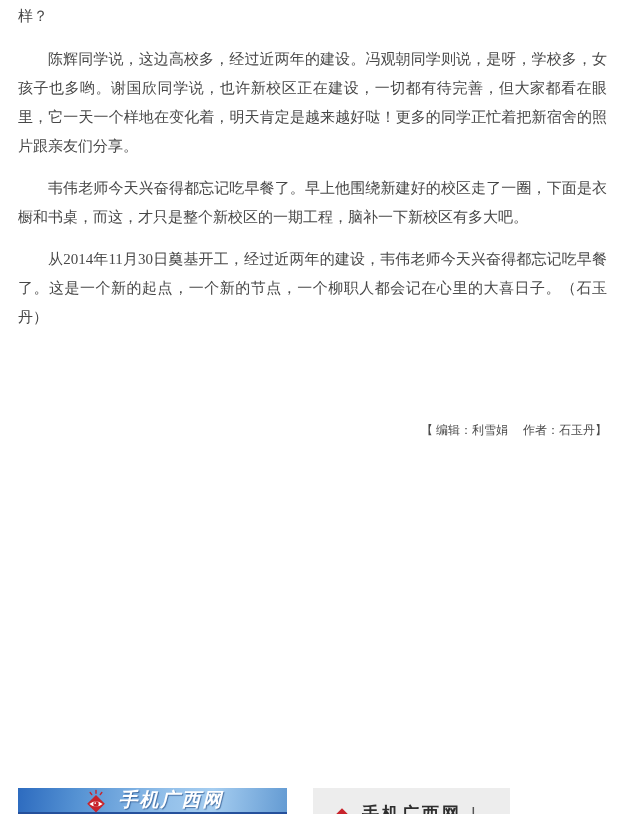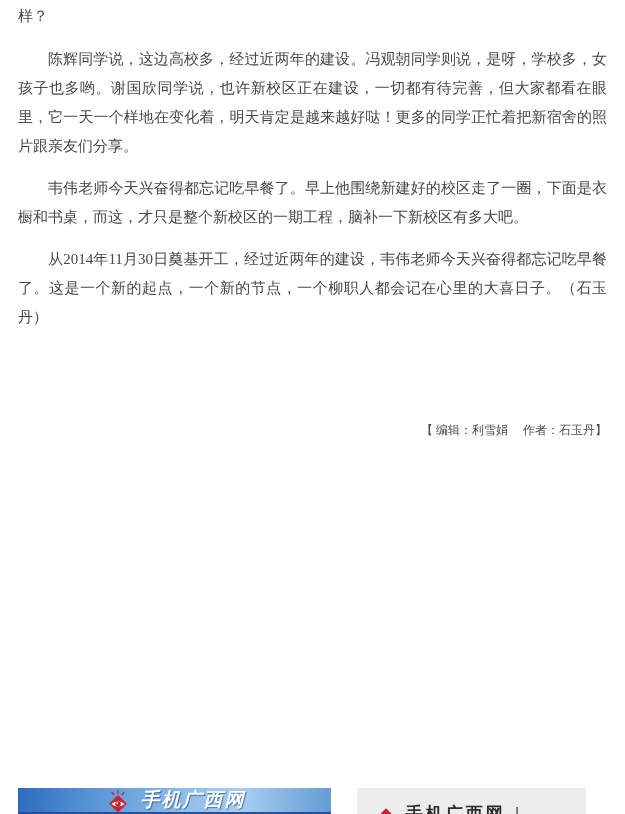--- a/index.html
+++ b/index.html
@@ -33,21 +33,21 @@
     margin: 84px 18px 0 18px;
     font-size: 12px;
     line-height: 29px;
     text-align: right;
     color: #4a4a4a;
   }
   .banners {
     position: absolute;
     top: 788px;
     left: 18px;
-    width: 568px;
+    width: 492px;
     display: flex;
   }
   .banner-left {
     width: 329px;
     height: 24px;
     background: linear-gradient(96deg, #2d6bbf 0%, #5592d3 22%, #93c0ea 55%, #a5cdf0 72%, #649bd3 100%);
     border-bottom: 2px solid #25509b;
     display: flex;
     align-items: center;
     justify-content: center;

